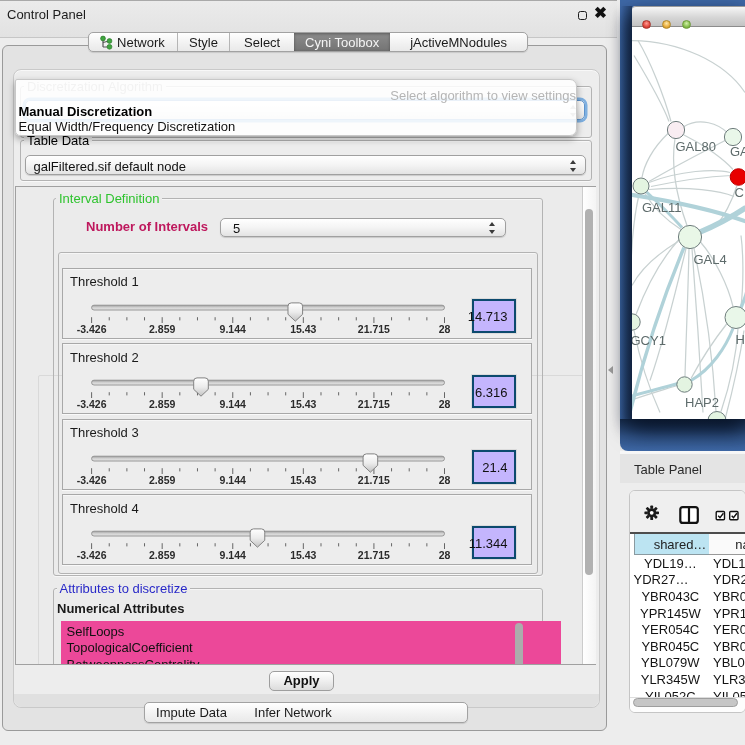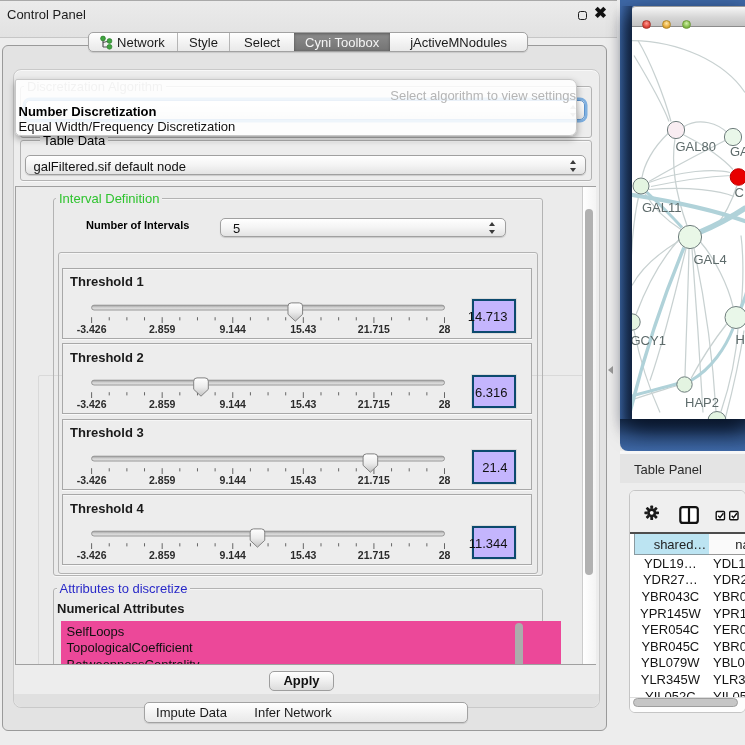--- a/index.html
+++ b/index.html
@@ -23,21 +23,21 @@
 .arrows{position:absolute;width:8px;height:12px}
 .arrows:before{content:"";position:absolute;left:0;top:0;border-left:3.5px solid transparent;border-right:3.5px solid transparent;border-bottom:4.5px solid #3a3a3a}
 .arrows:after{content:"";position:absolute;left:0;bottom:0;border-left:3.5px solid transparent;border-right:3.5px solid transparent;border-top:4.5px solid #3a3a3a}
 #viewport{left:15px;top:185.5px;width:581px;height:479px;background:#ebebeb;border:1px solid #a0a0a0;overflow:hidden}
 #vpline1{left:22px;top:188px;width:555px;height:473px;border:1px solid #d9d9d9;border-radius:2px}
 .bluetitle{color:#2929c8}
 .greentitle{color:#2ec32e}
 #vscrolltrack{left:581.5px;top:186.5px;width:14px;height:477px;background:linear-gradient(90deg,#ffffff,#f4f4f4);border-left:1px solid #cccccc}
 #vscrollthumb{left:584.5px;top:209px;width:8px;height:366px;background:#b1b1b1;border-radius:4px}
 .tpanel{position:absolute;left:46px;width:470px;height:71px;background:#ededed;border:1px solid #a8a8a8;box-shadow:0 1px 0 rgba(255,255,255,0.7), inset 0 1px 0 rgba(255,255,255,0.5)}
-.ttitle{position:absolute;left:7px;top:5.5px;font-size:13px;font-weight:bold;color:#1a1a1a}
+.ttitle{position:absolute;left:7px;top:5.5px;font-size:13px;font-weight:normal;color:#1a1a1a}
 .vbox{position:absolute;left:408.5px;top:30.5px;width:44px;height:33.5px;background:#c4b5fd;border:2px solid #0c4a6e;box-shadow:0 0 0 1px #dcdcdc}
 .vbox span{position:absolute;right:6px;top:8px;font-size:13px;color:#111}
 #applybtn{left:269px;top:671px;width:65px;height:19.5px;background:linear-gradient(#ffffff,#efefef 50%,#dcdcdc);border:1px solid #9e9e9e;border-radius:5px;text-align:center;line-height:18px;font-size:13px;font-weight:600;color:#111}
 #bluepanel{left:620px;top:0;width:125px;height:451px;background:#3e68a6;border-bottom-left-radius:8px}
 #netwin{left:632px;top:6px;width:114px;height:413px;background:#fff;border-radius:4px 0 0 0;box-shadow:-7px 8px 16px rgba(5,15,35,0.55), 0 12px 22px rgba(5,15,35,0.65)}
 #nettitle{left:632px;top:6px;width:114px;height:20.5px;background:linear-gradient(#f6f6f6,#d6d6d6 55%,#c3c3c3);border-bottom:1px solid #8c8c8c;border-top:1px solid #9a9a9a;border-radius:4px 0 0 0}
 .light{position:absolute;top:12.5px;width:9px;height:9px;border-radius:50%}
 #netcanvas{left:632px;top:26.5px;width:113px;height:392.5px;background:#fff;overflow:hidden}
 #tpbar{left:620px;top:453px;width:125px;height:30px;background:#e4e4e4;border-top:1px solid #f6f6f6}
 #tpbar .t{position:absolute;left:14px;top:8px;font-size:13px;color:#2a2a2a}
@@ -66,30 +66,30 @@
     <div class="seg" style="width:64.5px">Select</div>
     <div class="seg sel" style="width:97px">Cyni Toolbox</div>
     <div class="seg" style="width:138px">jActiveMNodules</div>
   </div>
 <div class="abs group" style="left:20px;top:85.5px;width:572px;height:52px"></div>
 <div class="abs gtitle" style="left:24px;top:79px;color:#9a9a9a">Discretization Algorithm</div>
 <div class="abs combo" style="left:24.5px;top:100px;width:560px;height:20px;border-color:#5e94cd;box-shadow:0 0 0 2.5px #7fb0e0">
     <div class="arrows" style="right:6px;top:3.5px;opacity:0.45"></div>
   </div>
 <div class="abs group" style="left:20px;top:139.7px;width:572px;height:41.5px"></div>
-<div class="abs gtitle" style="left:40px;top:133px">Table Data</div>
+<div class="abs gtitle" style="left:24px;top:133px">Table Data</div>
 <div class="abs combo" style="left:24.5px;top:155px;width:561.5px;height:20px">
     <div class="ct">galFiltered.sif default node</div>
     <div class="arrows" style="right:7px;top:3.5px"></div>
   </div>
 <div class="abs" id="viewport">
 <div class="abs" id="vpline1"></div>
 <div class="abs group" style="left:36.5px;top:11.0px;width:490.5px;height:378px"></div>
 <div class="abs gtitle greentitle" style="left:40px;top:4.5px;background:#ebebeb">Interval Definition</div>
-<div class="abs" style="left:70px;top:32.5px;font-size:11px;font-weight:bold;color:#000000">Number of Intervals</div>
+<div class="abs" style="left:70px;top:32.5px;font-size:13px;font-weight:bold;color:#be185d">Number of Intervals</div>
 <div class="abs combo" style="left:204px;top:31.5px;width:286px;height:18.5px">
       <div class="ct" style="left:12px;top:2px">5</div>
       <div class="arrows" style="right:8px;top:3px"></div>
     </div>
 <div class="abs group" style="left:42px;top:65.5px;width:479.5px;height:321.5px"></div>
 <div class="tpanel" style="top:81.0px">
       <div class="ttitle">Threshold 1</div>
       <svg width="470" height="71" style="position:absolute;left:0;top:0">
         <defs>
           <linearGradient id="tg" x1="0" y1="0" x2="0" y2="1">
@@ -303,21 +303,21 @@
 <div class="abs" id="vscrolltrack"></div>
 <div class="abs" id="vscrollthumb"></div>
 <div class="abs" id="applybtn">Apply</div>
 <div class="abs" id="innerbottom"></div>
 <div class="abs segctrl" style="left:144px;top:702px;width:324px;height:20.5px">
     <div class="seg" style="width:93px;line-height:19.5px">Impute Data</div>
     <div class="seg" style="width:110px;line-height:19.5px">Infer Network</div>
   </div>
 <div class="abs" style="left:15px;top:79px;width:562px;height:57px;background:rgba(255,255,255,0.87);border:1px solid #c8c8c8;border-radius:2px 7px 7px 5px;box-shadow:0 3px 7px rgba(0,0,0,0.35)">
     <div style="position:absolute;left:0;top:8px;width:100%;text-align:right;font-size:13px;color:#b5b5b5">Select algorithm to view settings</div>
-    <div style="position:absolute;left:2.5px;top:23.5px;font-size:13px;font-weight:bold;color:#000">Number Discretization</div>
+    <div style="position:absolute;left:2.5px;top:23.5px;font-size:13px;font-weight:bold;color:#000">Manual Discretization</div>
     <div style="position:absolute;left:2.5px;top:39px;font-size:13px;color:#111">Equal Width/Frequency Discretization</div>
   </div>
 <div class="abs" style="left:608px;top:366px;width:0;height:0;border-top:4px solid transparent;border-bottom:4px solid transparent;border-right:5px solid #9a9a9a"></div>
 <div class="abs" style="left:617px;top:0;width:128px;height:745px;background:#ededed"></div>
 <div class="abs" id="bluepanel"></div>
 <div class="abs" id="netwin"></div>
 <div class="abs" style="left:620px;top:419px;width:125px;height:31px;background:linear-gradient(180deg,rgba(7,19,38,0.72),rgba(7,19,38,0.25) 55%,rgba(7,19,38,0.02))"></div>
 <div class="abs" style="left:621px;top:6px;width:11px;height:413px;background:linear-gradient(90deg,rgba(7,19,38,0.0),rgba(7,19,38,0.45))"></div>
 <div class="abs" id="netcanvas">
 <svg width="113" height="392.5" viewBox="632 26.5 113 392.5">
@@ -407,21 +407,21 @@
 <rect x="99.70000000000005" y="20.5" width="8.3" height="8.3" rx="1" fill="#fff" stroke="#111" stroke-width="1.4"></rect>
       <path d="M101.70000000000005 24.7 l1.8 2 l3.4 -4.4" fill="none" stroke="#111" stroke-width="1.4"></path>
 </svg>
 <div class="abs" style="left:0;top:41.200000000000045px;width:117px;height:2px;background:#4d4d4d"></div>
 <div class="abs" style="left:3.5px;top:43.200000000000045px;width:93px;height:21.6px;background:#bce4f2;border:1px solid #8a9aa0;border-top:none;text-align:center;line-height:21px;font-size:13px;color:#222">shared…</div>
 <div class="abs" style="left:79.20000000000005px;top:43.200000000000045px;width:40px;height:21.6px;background:#fafafa;border-bottom:1px solid #999;font-size:13px;color:#222">
       <span style="position:absolute;left:26px;top:3px">name</span>
     </div>
 <div class="abs" style="left:3.5px;top:65.3px;width:73.7px;height:16.6px;text-align:center;font-size:13px;color:#141414;line-height:16.6px">YDL19…</div>
 <div class="abs" style="left:83px;top:65.3px;width:50px;height:16.6px;font-size:13px;color:#141414;line-height:16.6px;overflow:hidden">YDL194W</div>
-<div class="abs" style="left:3.5px;top:81.9px;width:73.7px;height:16.6px;text-align:center;font-size:13px;color:#141414;line-height:16.6px">YDR27…</div>
+<div class="abs" style="left:3.5px;top:81.9px;width:73.7px;height:16.6px;font-size:13px;color:#141414;line-height:16.6px">YDR27…</div>
 <div class="abs" style="left:83px;top:81.9px;width:50px;height:16.6px;font-size:13px;color:#141414;line-height:16.6px;overflow:hidden">YDR277C</div>
 <div class="abs" style="left:3.5px;top:98.5px;width:73.7px;height:16.6px;text-align:center;font-size:13px;color:#141414;line-height:16.6px">YBR043C</div>
 <div class="abs" style="left:83px;top:98.5px;width:50px;height:16.6px;font-size:13px;color:#141414;line-height:16.6px;overflow:hidden">YBR043C</div>
 <div class="abs" style="left:3.5px;top:115.1px;width:73.7px;height:16.6px;text-align:center;font-size:13px;color:#141414;line-height:16.6px">YPR145W</div>
 <div class="abs" style="left:83px;top:115.1px;width:50px;height:16.6px;font-size:13px;color:#141414;line-height:16.6px;overflow:hidden">YPR145W</div>
 <div class="abs" style="left:3.5px;top:131.7px;width:73.7px;height:16.6px;text-align:center;font-size:13px;color:#141414;line-height:16.6px">YER054C</div>
 <div class="abs" style="left:83px;top:131.7px;width:50px;height:16.6px;font-size:13px;color:#141414;line-height:16.6px;overflow:hidden">YER054C</div>
 <div class="abs" style="left:3.5px;top:148.3px;width:73.7px;height:16.6px;text-align:center;font-size:13px;color:#141414;line-height:16.6px">YBR045C</div>
 <div class="abs" style="left:83px;top:148.3px;width:50px;height:16.6px;font-size:13px;color:#141414;line-height:16.6px;overflow:hidden">YBR045C</div>
 <div class="abs" style="left:3.5px;top:164.9px;width:73.7px;height:16.6px;text-align:center;font-size:13px;color:#141414;line-height:16.6px">YBL079W</div>

